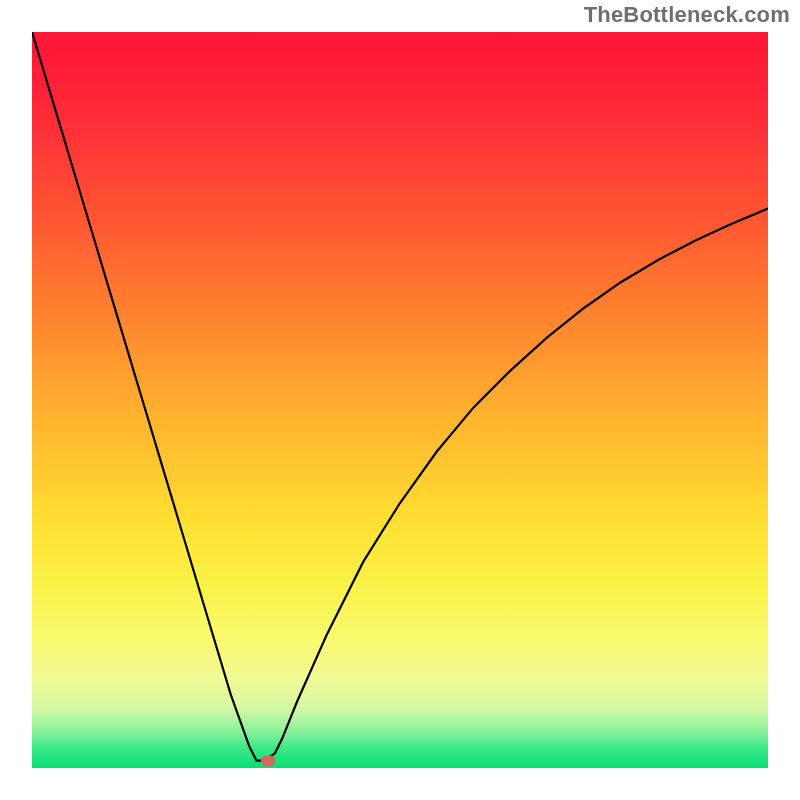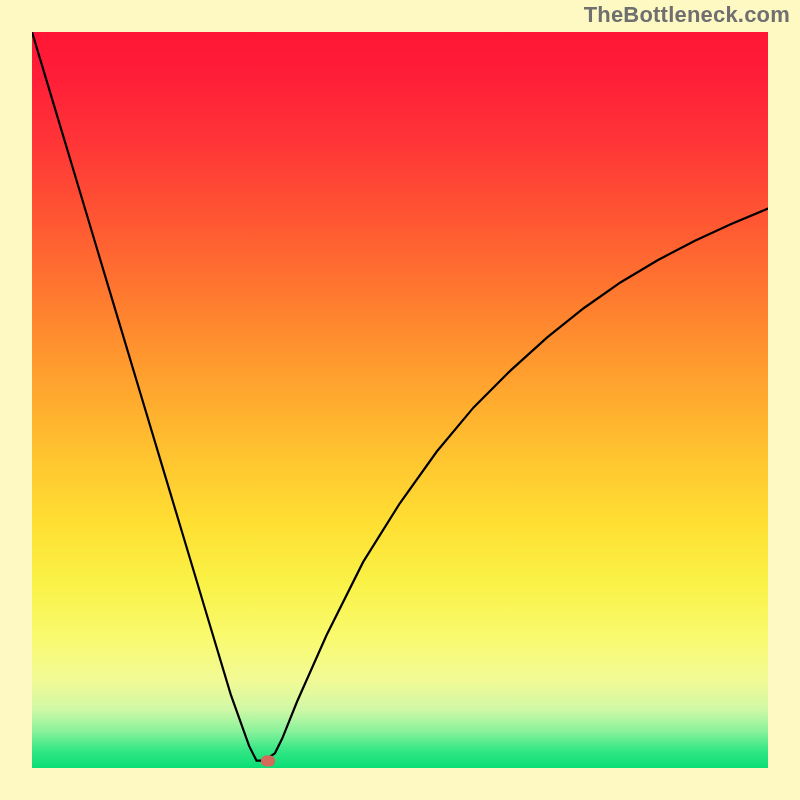--- a/index.html
+++ b/index.html
@@ -8,21 +8,21 @@
     width: 800px;
     height: 800px;
     background: #000;
     font-family: Arial, Helvetica, sans-serif;
     overflow: hidden;
   }
   .frame {
     position: relative;
     width: 800px;
     height: 800px;
-    background: #fef9c3;
+    background: #ffffff;
   }
   .watermark {
     position: absolute;
     top: 2px;
     right: 10px;
     color: #6f6f6f;
     font-size: 22px;
     font-weight: 600;
     letter-spacing: 0.2px;
     z-index: 5;

